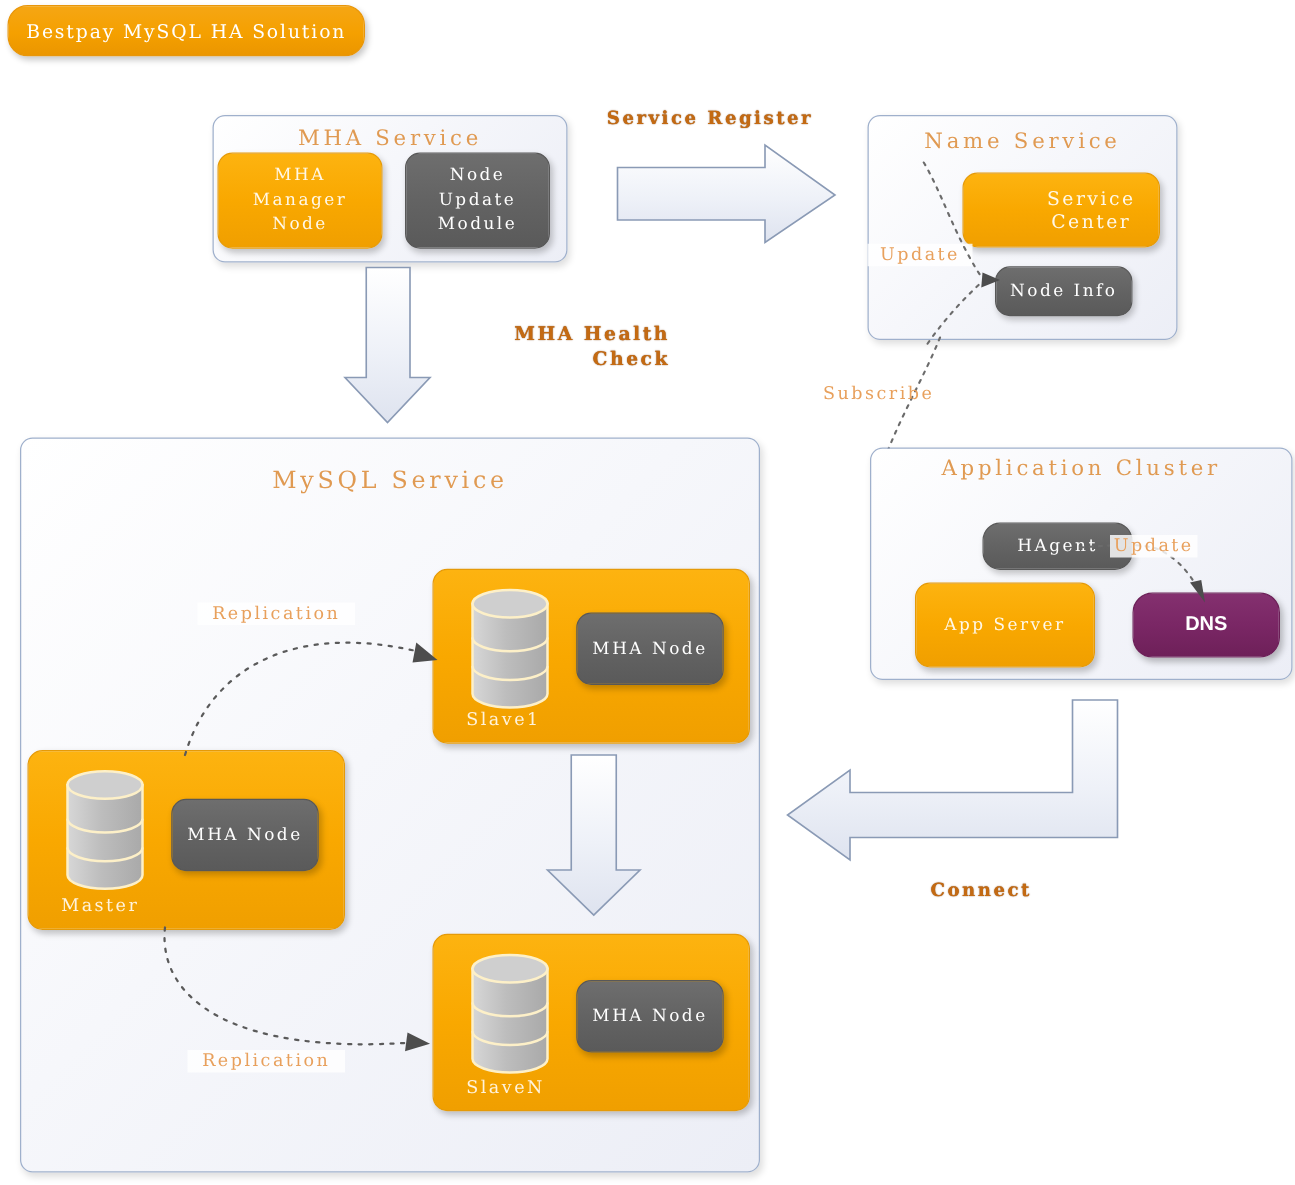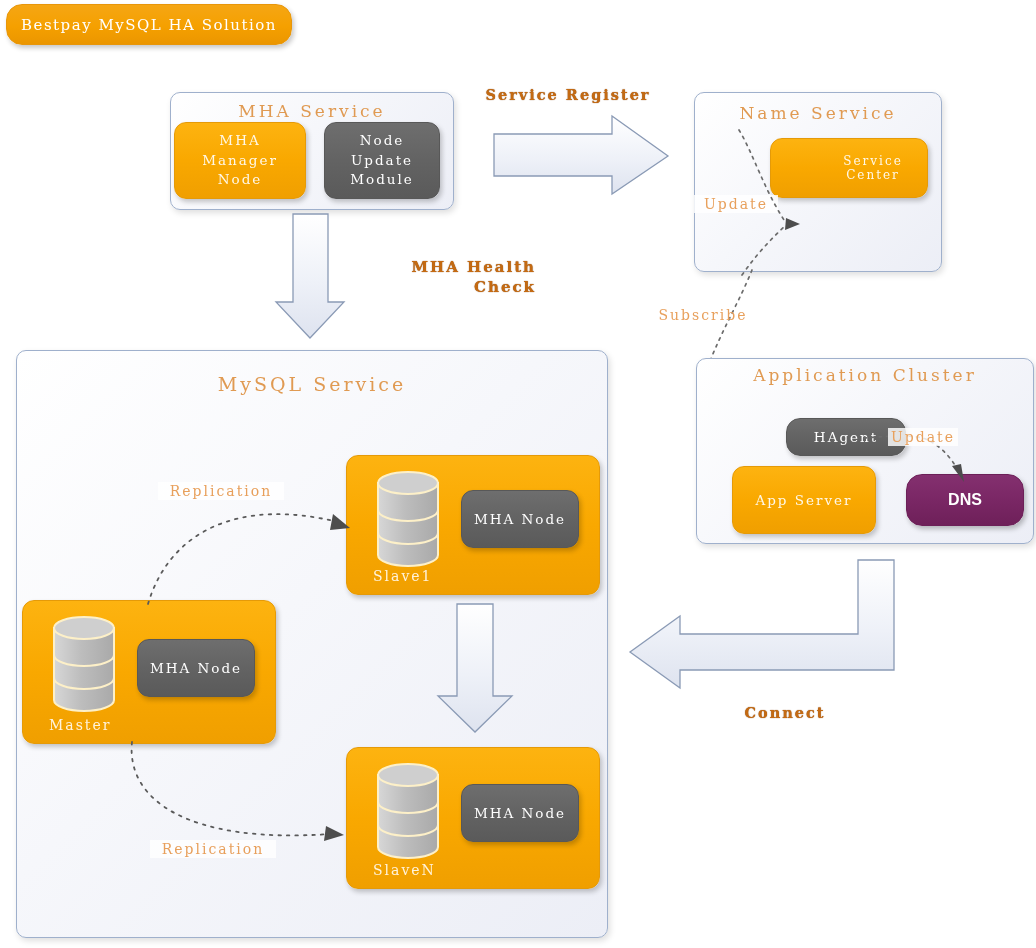--- a/index.html
+++ b/index.html
@@ -84,22 +84,25 @@
   </div>
   <div class="node box-gray ctr" style="left:324px;top:122px;width:116px;height:77px;font-size:13.5px;letter-spacing:2px;line-height:1.45;white-space:pre-line;">
     <span>Node
 Update
 Module</span>
   </div>
 
   <div class="node panel" style="left:694px;top:92px;width:248px;height:180px;">
     <div class="panel-title" style="top:10px;font-size:17px;">Name Service</div>
   </div>
-  <div class="node box-orange ctr" style="left:770px;top:138px;width:158px;height:60px;font-size:12px;letter-spacing:2px;padding-left:48px;">
+  <div class="node box-orange ctr" style="left:770px;top:138px;width:158px;height:60px;font-size:15px;letter-spacing:2px;padding-left:48px;">
     <span>Service Center</span>
+  </div>
+  <div class="node box-gray ctr" style="left:796px;top:213px;width:110px;height:40px;font-size:13.5px;letter-spacing:2px;">
+    <span>Node Info</span>
   </div>
   <div class="lbl lbl-bg" style="left:694px;top:195px;width:84px;font-size:14px;">Update</div>
 
   <svg class="node" style="left:694px;top:120px;width:250px;height:160px;" viewBox="0 0 250 160">
     <path d="M 45 10 C 60 35, 70 70, 92 103" fill="none" stroke="#6b6b6b" stroke-width="1.7" stroke-dasharray="2.5,5" stroke-linecap="round"></path>
     <path d="M 48 155 C 62 135, 76 120, 92 105" fill="none" stroke="#6b6b6b" stroke-width="1.7" stroke-dasharray="2.5,5" stroke-linecap="round"></path>
     <polygon points="92,98 106,104 91,110" fill="#4d4d4d"></polygon>
   </svg>
 
   <div class="lbl lbl-dark" style="left:470;left:468px;top:86px;width:200px;font-size:14.5px;">Service Register</div>

